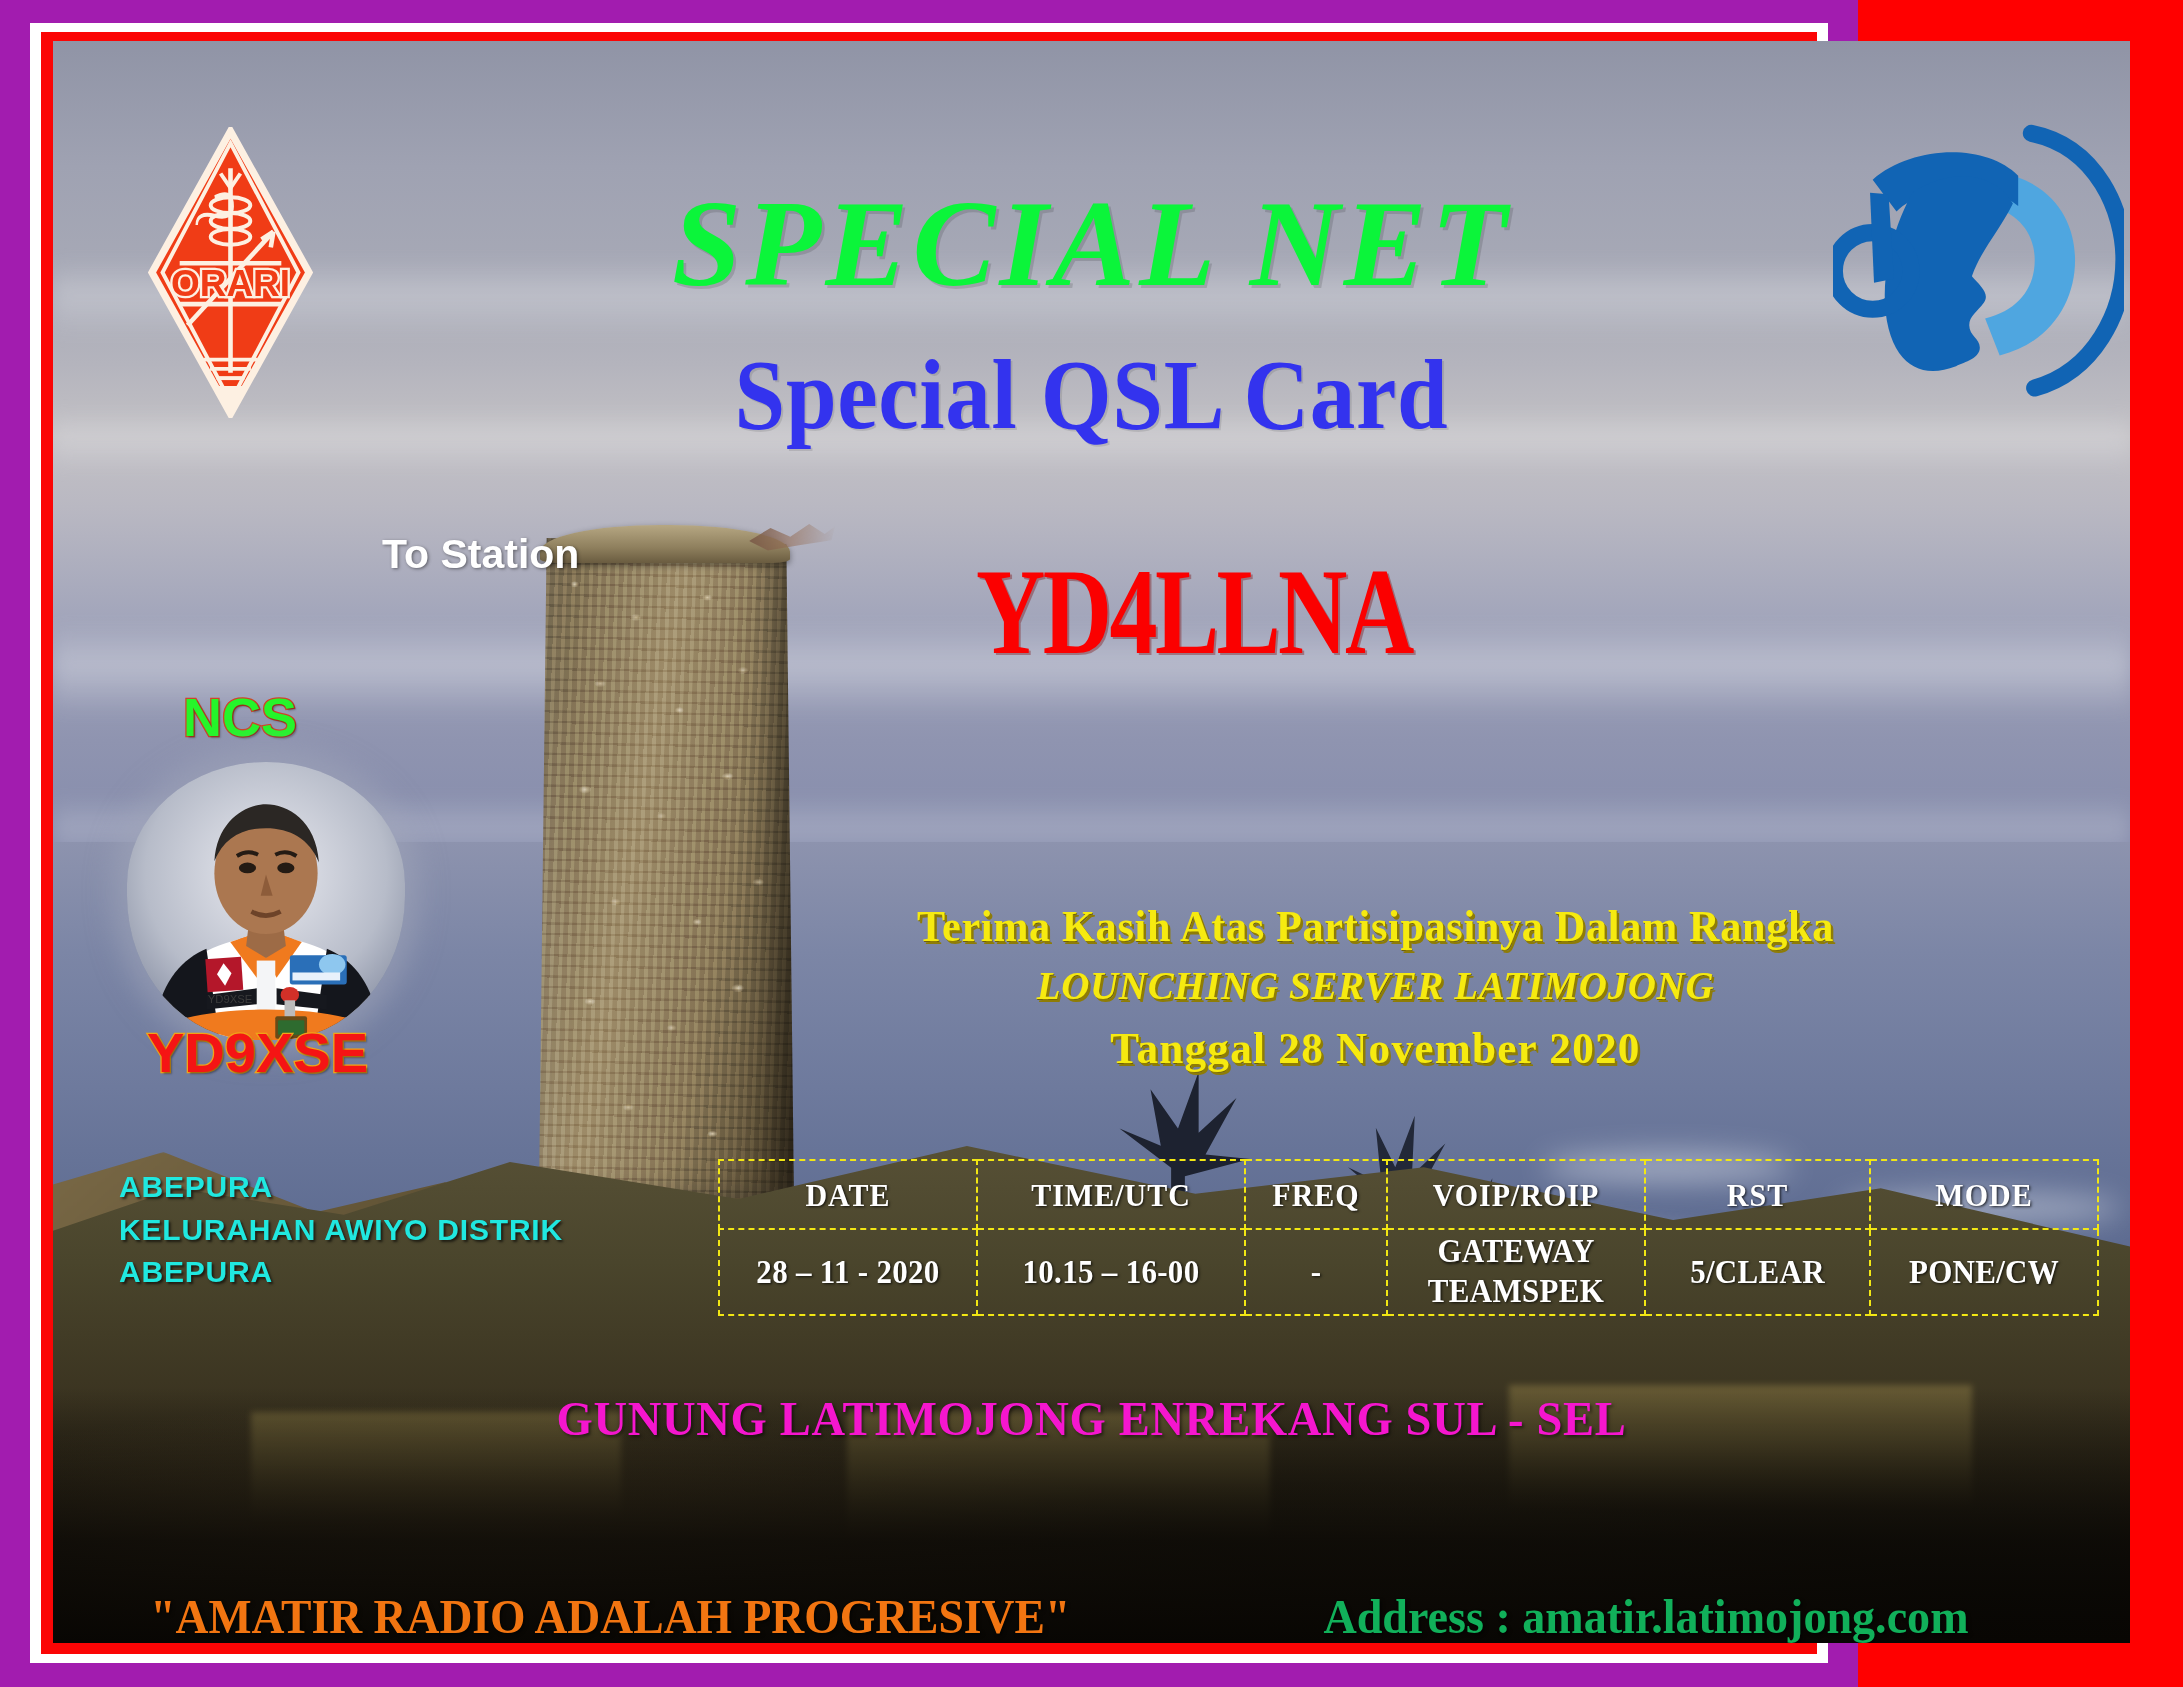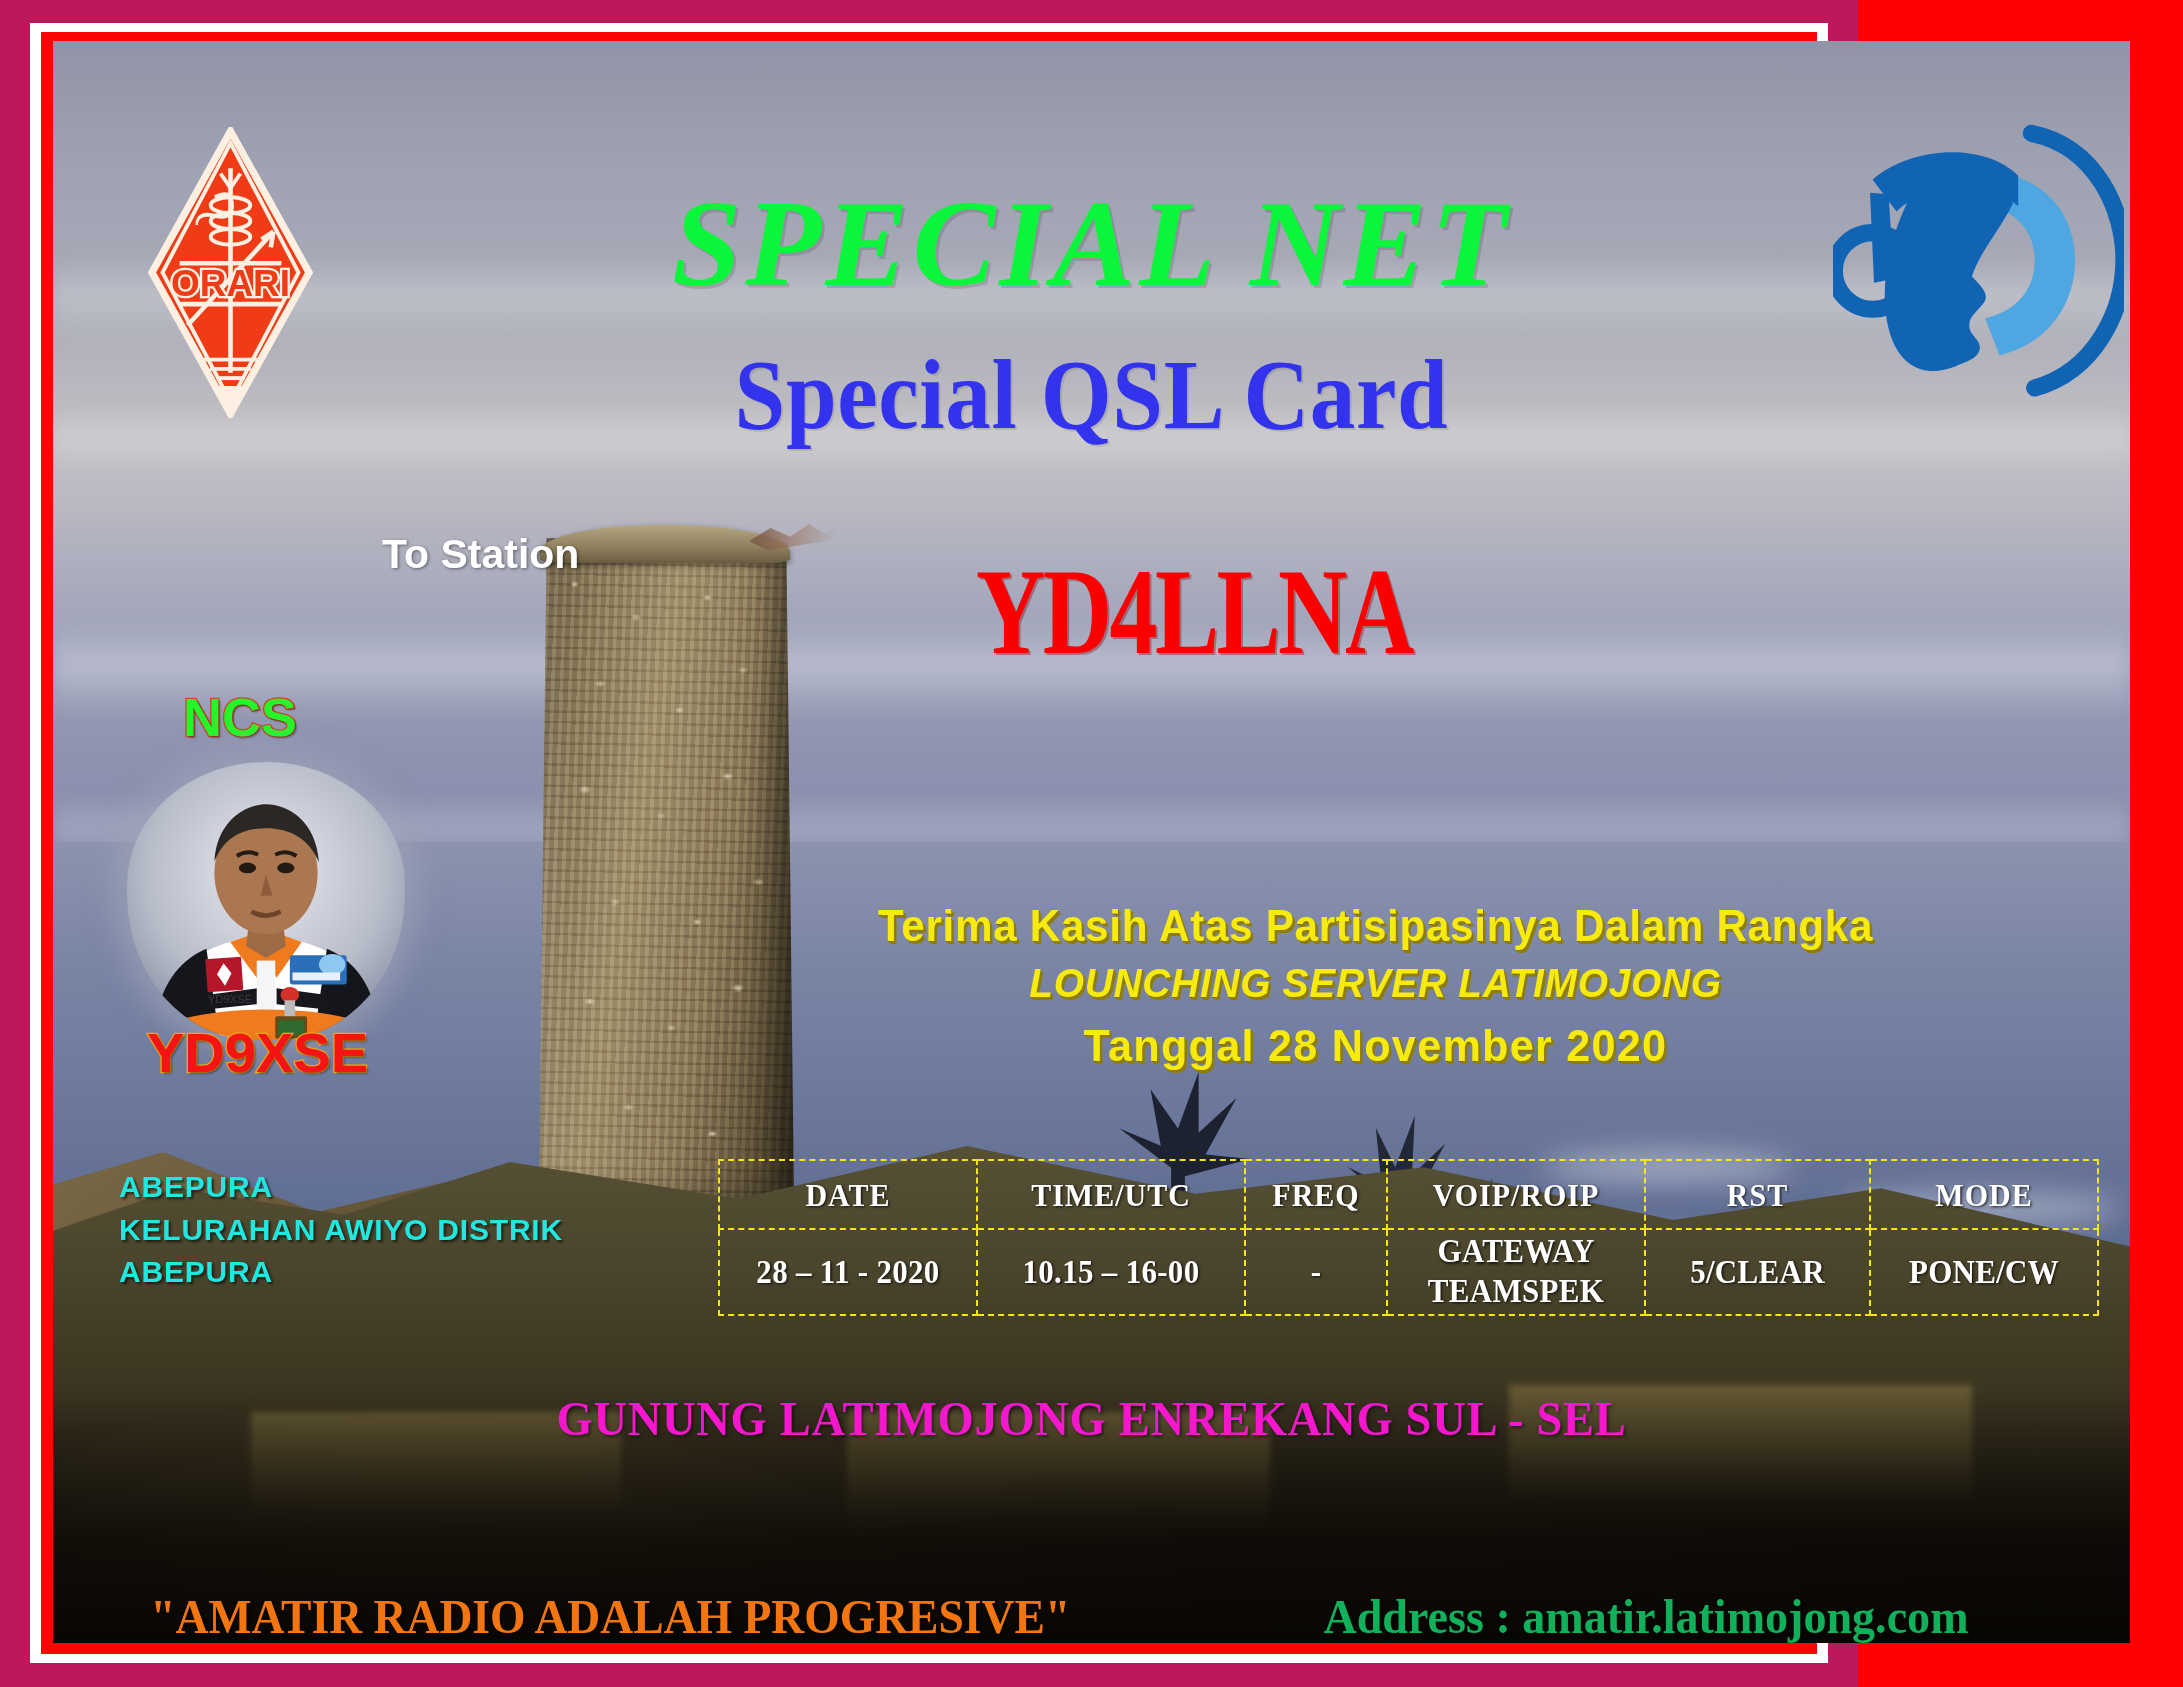--- a/index.html
+++ b/index.html
@@ -7,21 +7,21 @@
     width: 2183px; height: 1687px;
     background: #ff0000;
     font-family: "Liberation Sans", sans-serif;
     overflow: hidden;
   }
 
   
   #card-root {
     position: relative;
     width: 1858px; height: 1687px;
-    background: #be185d;
+    background: #a21caf;
   }
   .frame-white {
     position: absolute;
     left: 30px; top: 22.5px; right: 30px; bottom: 24px;
     background: #ffffff;
   }
   .frame-red-inner {
     position: absolute;
     left: 41px; top: 32px; right: 41px; bottom: 33px;
     background: #fb0505;
@@ -238,21 +238,21 @@
     font-family: "Liberation Serif", serif;
     font-weight: 700; font-size: 58px;
     color: #0a0a12;
     letter-spacing: 1.3px;
   }
 
   
   #thanks-block {
     position: absolute; left: 681px; top: 860px; width: 1283px;
     text-align: center;
-    font-family: Liberation Sans, sans-serif;
+    font-family: Liberation Serif, serif;
     color: #f6ea10;
   }
   #thanks-block .l1 {
     font-weight: 700; font-size: 44px; letter-spacing: 0.7px;
     transform: scaleX(.96);
     text-shadow: 2.6px 2.6px 0 #8e7c06, 0.7px 0.7px 0 #6f6105;
   }
   #thanks-block .l2 {
     margin-top: 9.3px;
     font-weight: 700; font-style: italic; font-size: 41px; letter-spacing: 0.7px;

